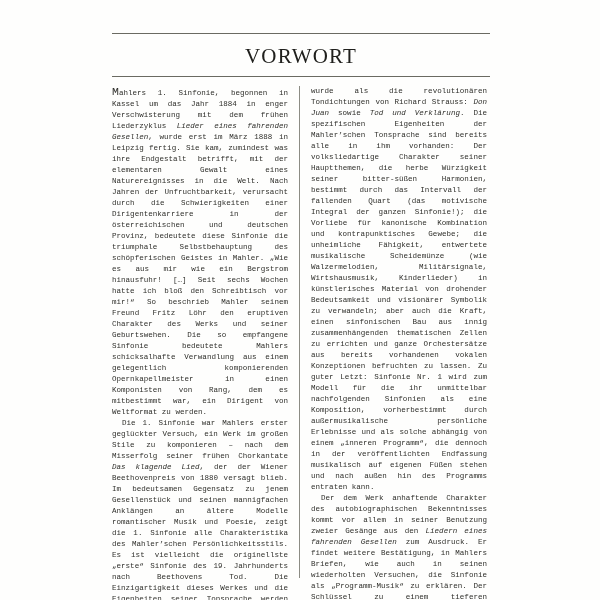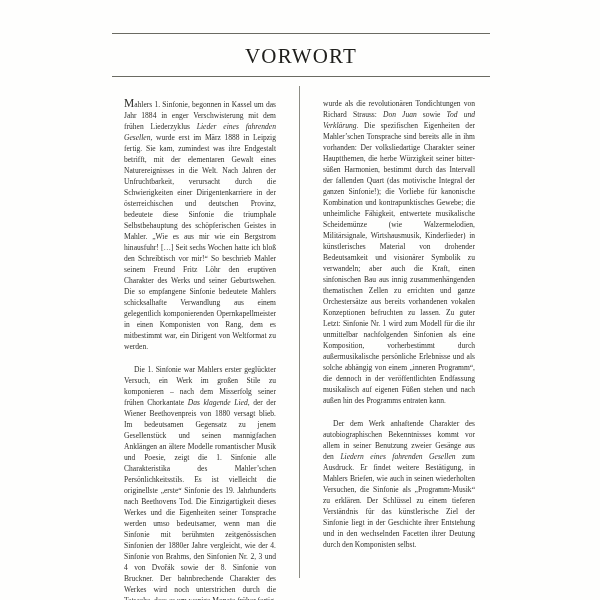--- a/index.html
+++ b/index.html
@@ -88,22 +88,23 @@
   .col-right { padding-left: 11px; }
 
   .col-divider {
     width: 1px;
     background: #8c8c84;
     flex: 0 0 1px;
     height: 492px;
   }
 
   .col p {
-    margin: 12px;
+    margin: 0;
     text-indent: 0;
+    font-family: Liberation Mono, monospace;
   }
   .col p.indent {
     text-indent: 10px;
   }
 
   .initial {
     font-size: 11.5px;
     line-height: 11px;
   }
 

